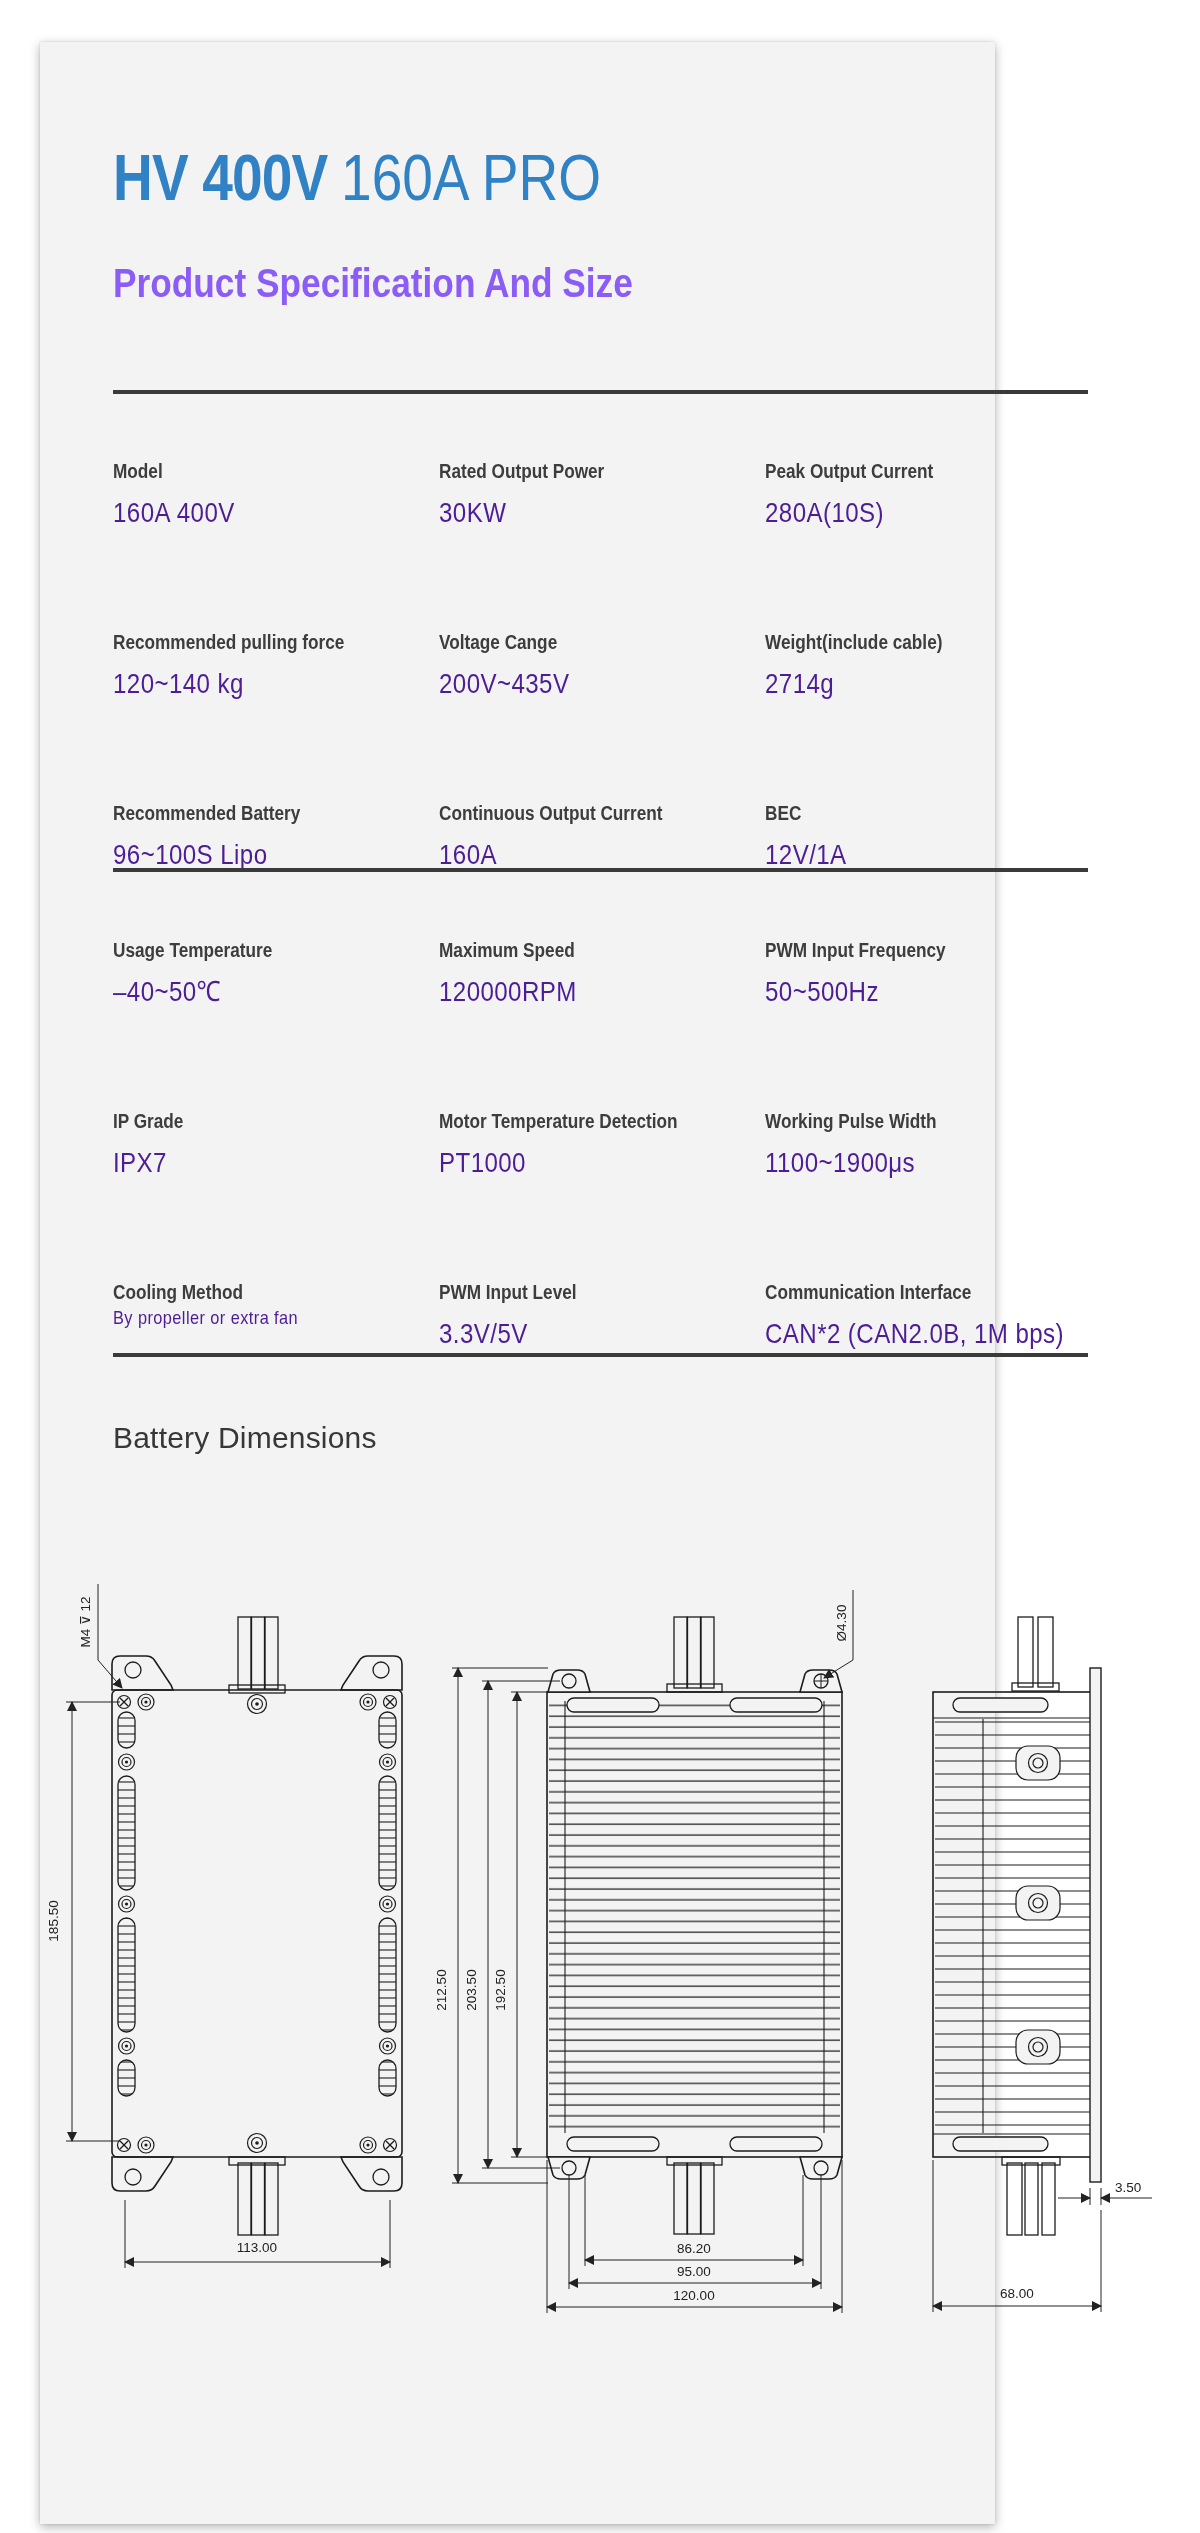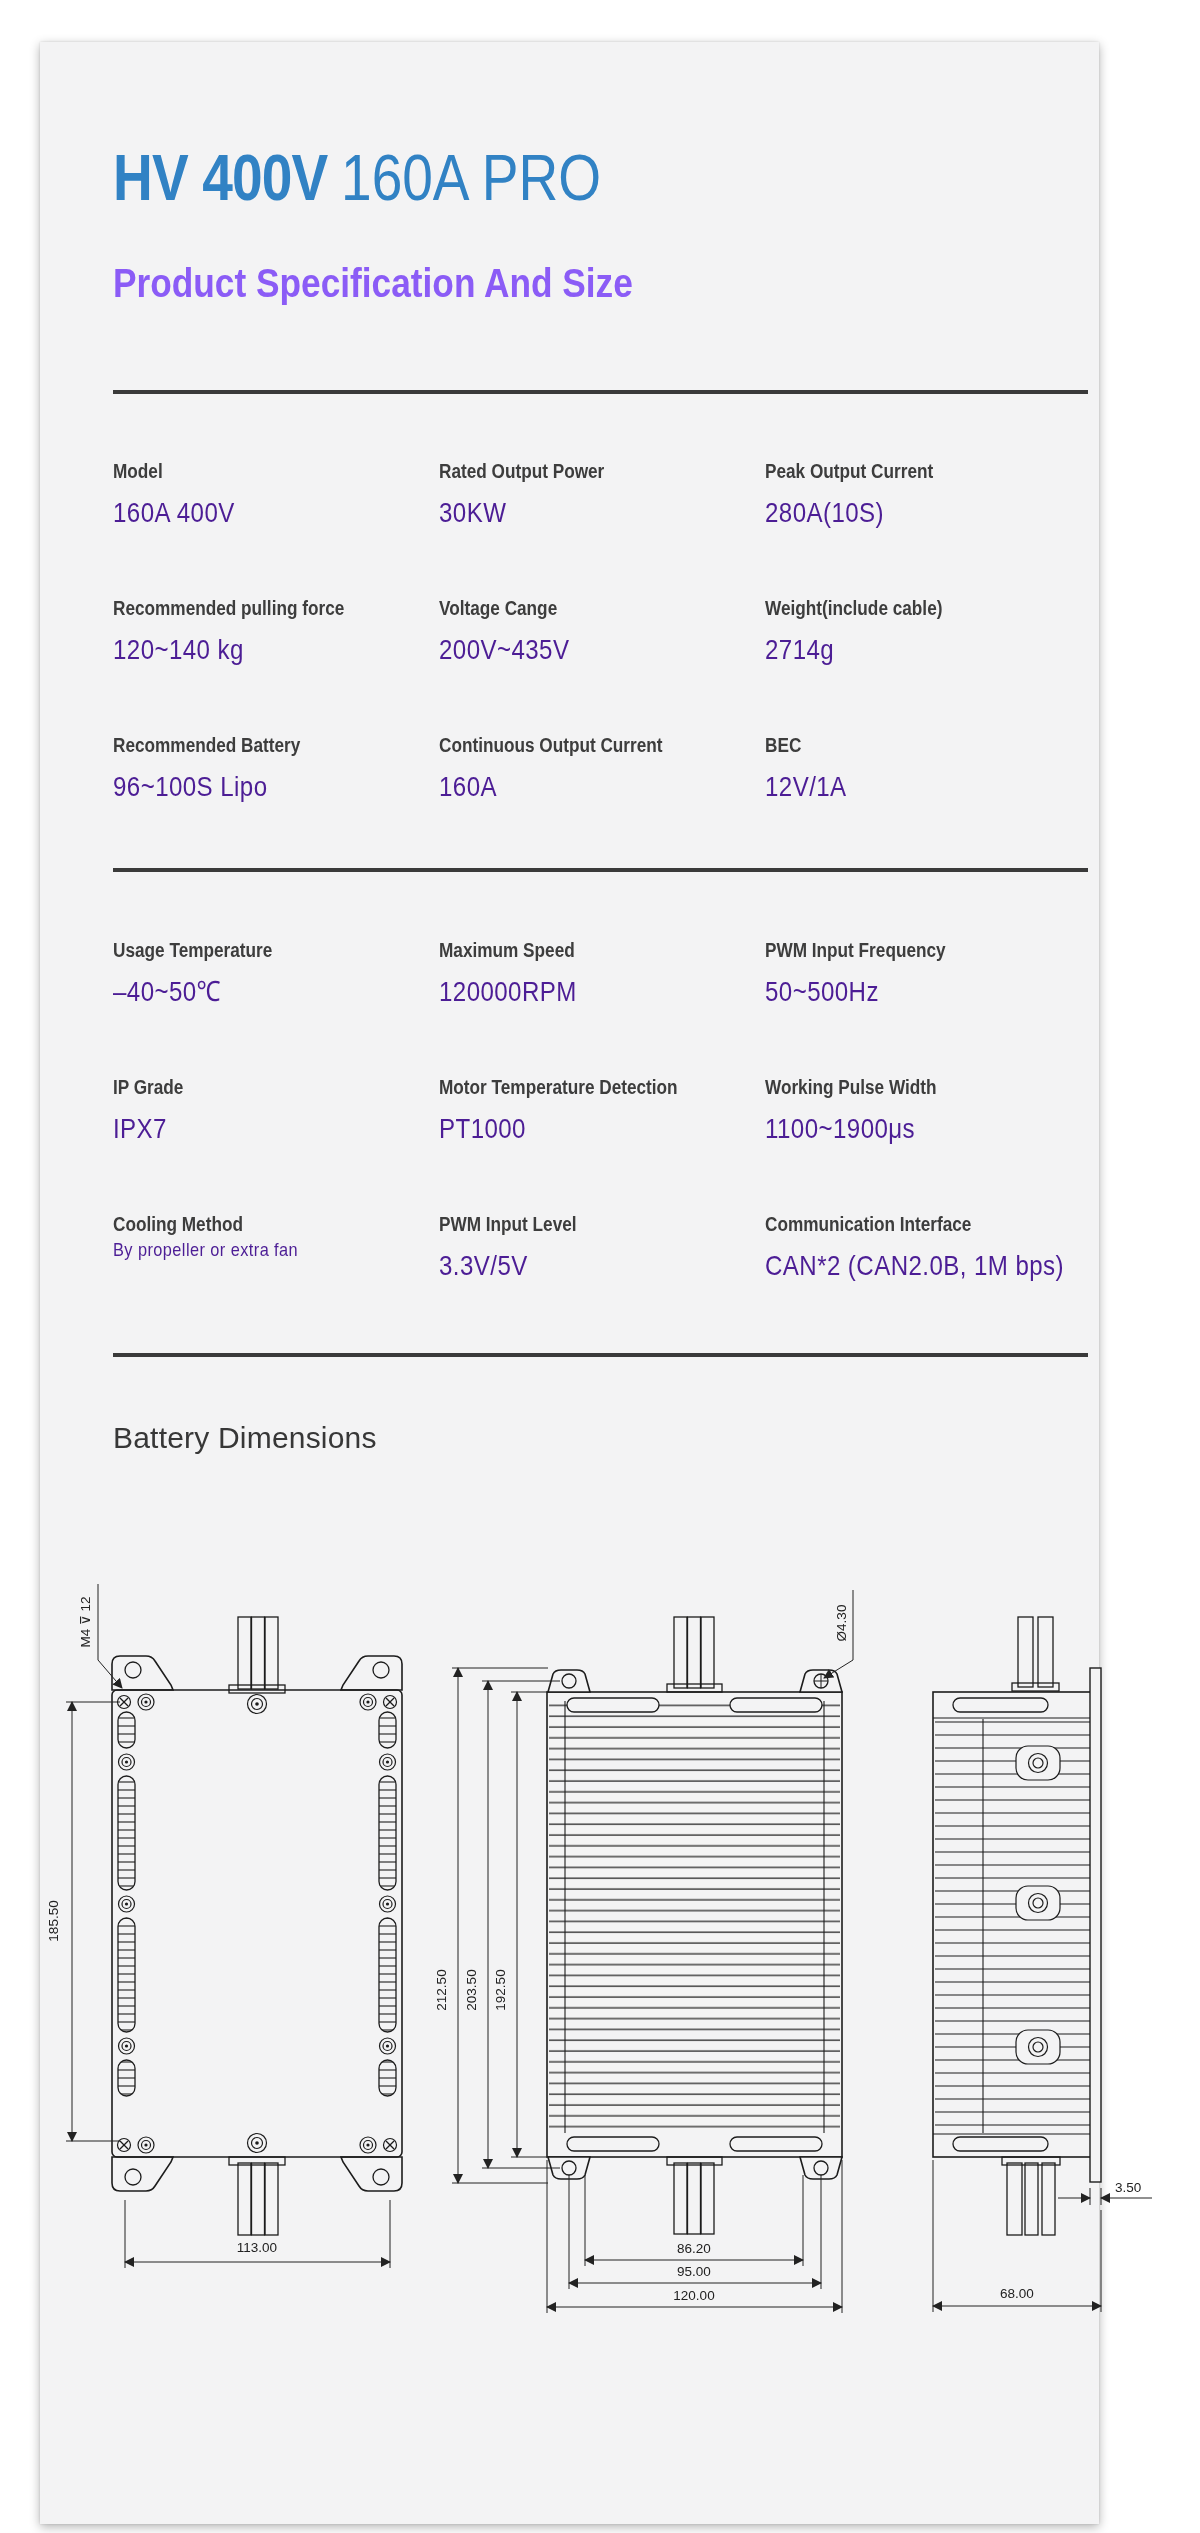--- a/index.html
+++ b/index.html
@@ -1,26 +1,26 @@
 <!DOCTYPE html>
 <html><head>
 <meta charset="utf-8">
 <style>
   html,body{margin:0;padding:0;background:#ffffff;}
   body{width:1200px;height:2533px;position:relative;font-family:"Liberation Sans",sans-serif;-webkit-font-smoothing:antialiased;}
-  .card{position:absolute;left:40px;top:42px;width:1059px;height:2482px;background:#f3f3f4;
+  .card{position:absolute;left:40px;top:42px;width:955px;height:2482px;background:#f3f3f4;
         box-shadow:0 3px 10px rgba(0,0,0,.30),0 0 2px rgba(0,0,0,.12);}
   .cond{display:inline-block;transform:scaleX(.86);transform-origin:0 50%;white-space:nowrap;}
   .title{position:absolute;left:73px;top:100px;font-size:64px;line-height:72px;color:#3182c4;}
   .title .model{font-weight:700;letter-spacing:-1px;}
   .title .variant{font-weight:400;margin-left:16px;letter-spacing:0;}
   .subtitle{position:absolute;left:73px;top:216px;font-size:41px;line-height:50px;color:#8b5cf6;font-weight:700;}
   .divider{position:absolute;left:73px;width:975px;height:4px;background:#3a3a3a;}
   .div1{top:348px;} .div2{top:826px;} .div3{top:1311px;}
-  .spec-grid{position:absolute;left:73px;width:985px;display:grid;grid-template-columns:326px 326px 333px;row-gap:66px;}
+  .spec-grid{position:absolute;left:73px;width:985px;display:grid;grid-template-columns:326px 326px 333px;row-gap:100px;}
   .grid1{top:417px;} .grid2{top:896px;}
   .spec-label{font-size:20px;line-height:24px;color:#3d3d3d;font-weight:700;}
   .spec-value{font-size:28px;line-height:34px;color:#4c1d95;font-weight:400;margin-top:13px;letter-spacing:.5px;}
   .spec-value.small{font-size:19px;line-height:24px;margin-top:2px;}
   .dims-heading{position:absolute;left:73px;top:1378px;font-size:30px;line-height:36px;color:#373737;font-weight:400;letter-spacing:.2px;}
   .drawings{position:absolute;left:0;top:1518px;width:1120px;height:820px;}
   svg text.dim{font-family:"Liberation Sans",sans-serif;font-size:13.5px;fill:#222;}
 </style>
 </head>
 <body>

